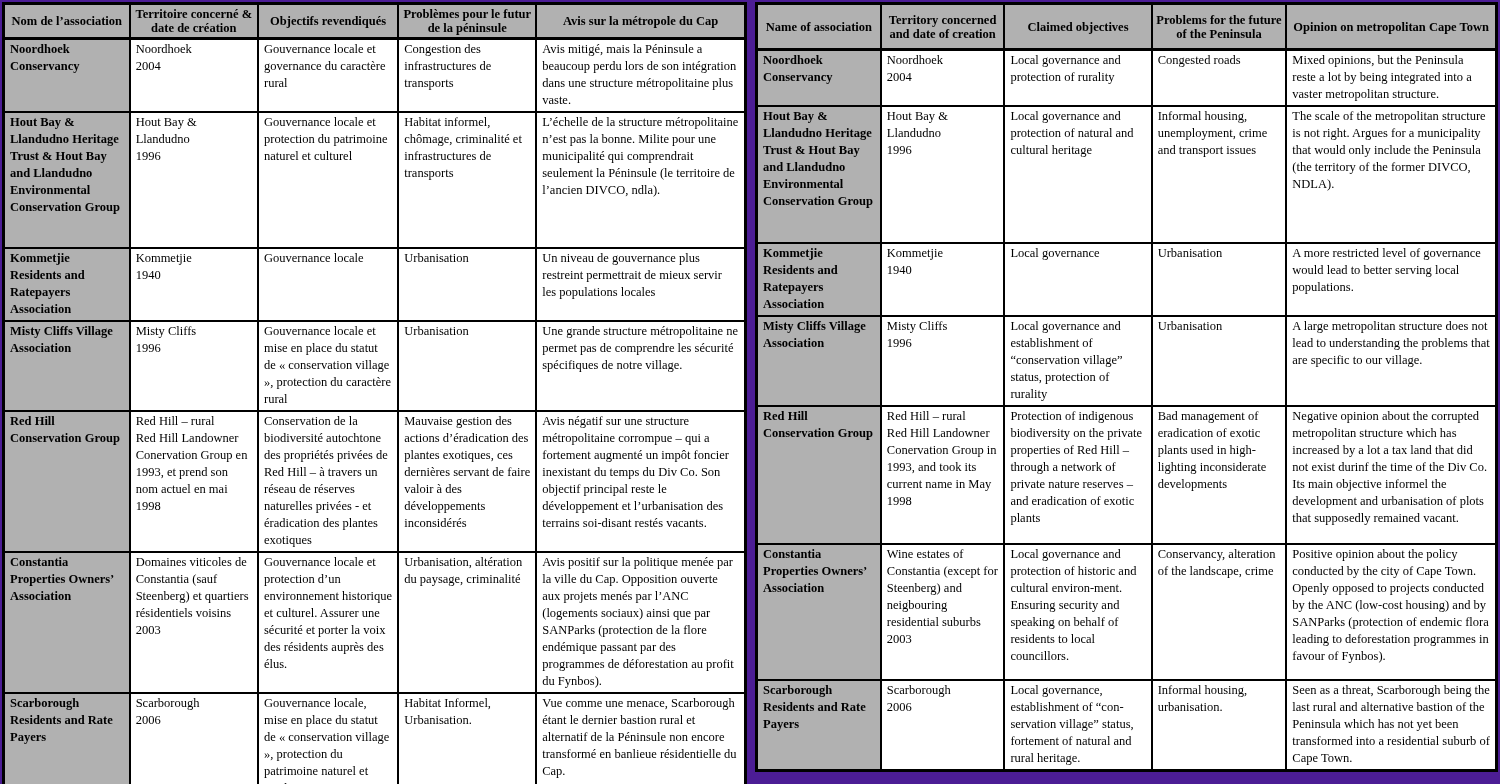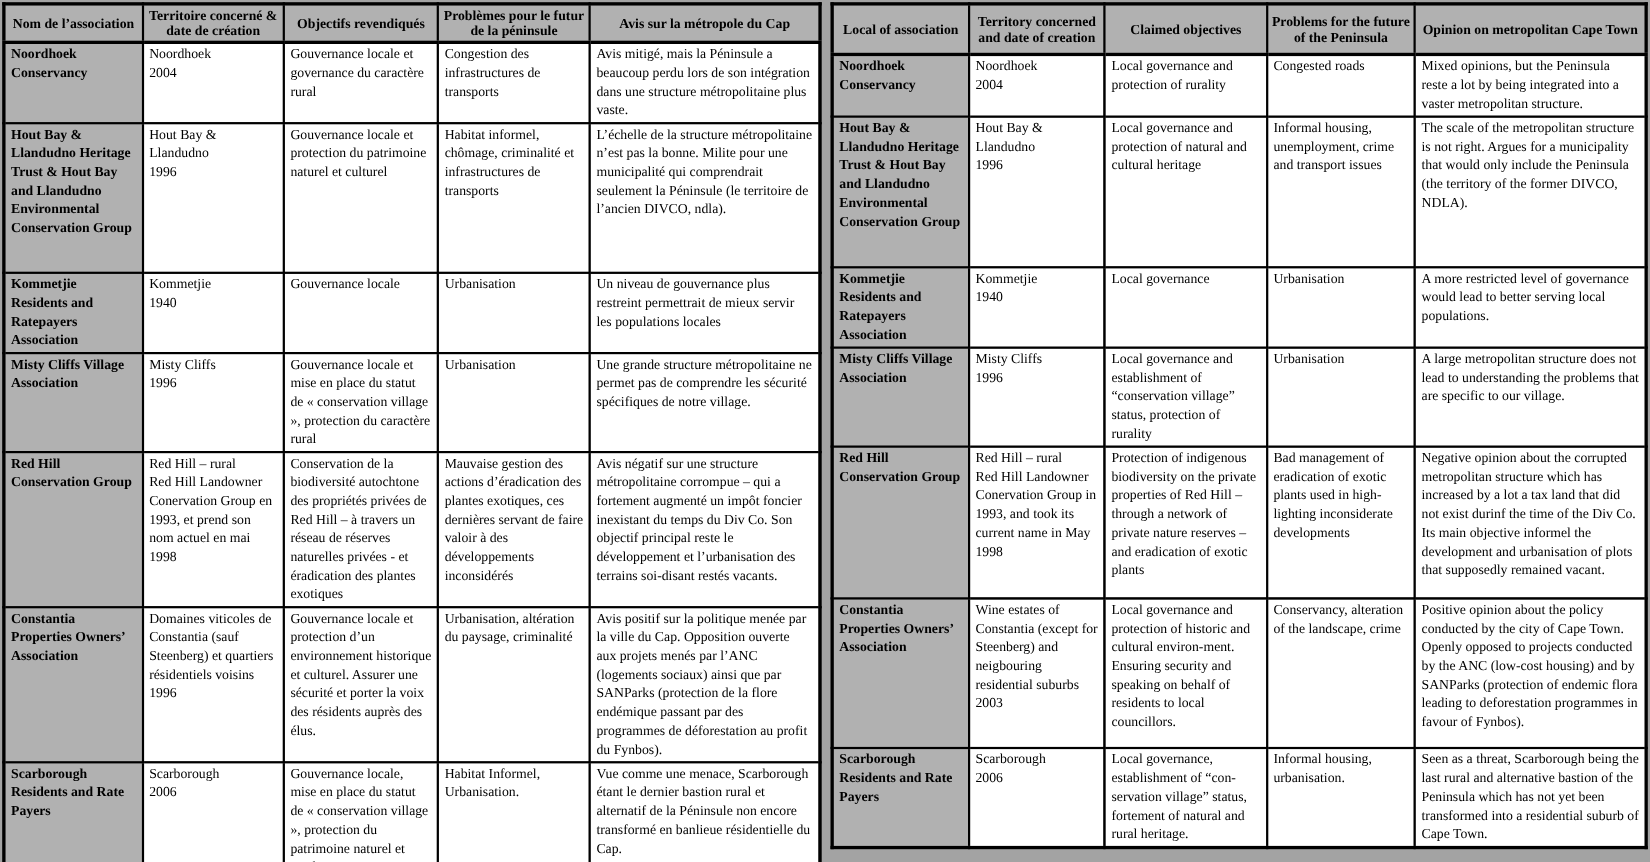--- a/index.html
+++ b/index.html
@@ -9,21 +9,21 @@
     height: 784px;
     background: #ffffff;
     overflow: hidden;
     font-family: "Liberation Serif", "DejaVu Serif", serif;
     color: #000000;
   }
   .page {
     position: relative;
     width: 1500px;
     height: 784px;
-    background: #a3a3a3;
+    background: #4c1d95;
   }
   table.assoc {
     position: absolute;
     top: 2px;
     border-collapse: collapse;
     table-layout: fixed;
     border: 3px solid #000000;
   }
   table.assoc.fr { left: 2px;   width: 745px; }
   table.assoc.en { left: 755px; width: 743px; }
@@ -127,21 +127,21 @@
         <td class="namecell">Red Hill Conservation Group</td>
         <td>Red Hill – rural
 Red Hill Landowner Conervation Group en 1993, et prend son nom actuel en mai 1998</td>
         <td>Conservation de la biodiversité autochtone des propriétés privées de Red Hill – à travers un réseau de réserves naturelles privées - et éradication des plantes exotiques</td>
         <td>Mauvaise gestion des actions d’éradication des plantes exotiques, ces dernières servant de faire valoir à des développements inconsidérés</td>
         <td>Avis négatif sur une structure métropolitaine corrompue – qui a fortement augmenté un impôt foncier inexistant du temps du Div Co. Son objectif principal reste le développement et l’urbanisation des terrains soi-disant restés vacants.</td>
       </tr>
       <tr style="height:138px;">
         <td class="namecell">Constantia Properties Owners’ Association</td>
         <td>Domaines viticoles de Constantia (sauf Steenberg) et quartiers résidentiels voisins
-1996</td>
+2003</td>
         <td>Gouvernance locale et protection d’un environnement historique et culturel. Assurer une sécurité et porter la voix des résidents auprès des élus.</td>
         <td>Urbanisation, altération du paysage, criminalité</td>
         <td>Avis positif sur la politique menée par la ville du Cap. Opposition ouverte aux projets menés par l’ANC (logements sociaux) ainsi que par SANParks (protection de la flore endémique passant par des programmes de déforestation au profit du Fynbos).</td>
       </tr>
       <tr style="height:104px;">
         <td class="namecell">Scarborough Residents and Rate Payers</td>
         <td>Scarborough
 2006</td>
         <td>Gouvernance locale, mise en place du statut de « conservation village », protection du patrimoine naturel et rural.</td>
         <td>Habitat Informel, Urbanisation.</td>
@@ -153,21 +153,21 @@
   <table class="assoc en">
     <colgroup>
       <col class="c1">
         <col class="c2">
         <col class="c3">
         <col class="c4">
         <col class="c5">
     </colgroup>
     <thead>
       <tr style="height:46px;">
-        <th>Local of association</th>
+        <th>Name of association</th>
         <th>Territory concerned and date of creation</th>
         <th>Claimed objectives</th>
         <th>Problems for the future of the Peninsula</th>
         <th>Opinion on metropolitan Cape Town</th>
       </tr>
     </thead>
     <tbody>
       <tr style="height:56px;">
         <td class="namecell">Noordhoek Conservancy</td>
         <td>Noordhoek

